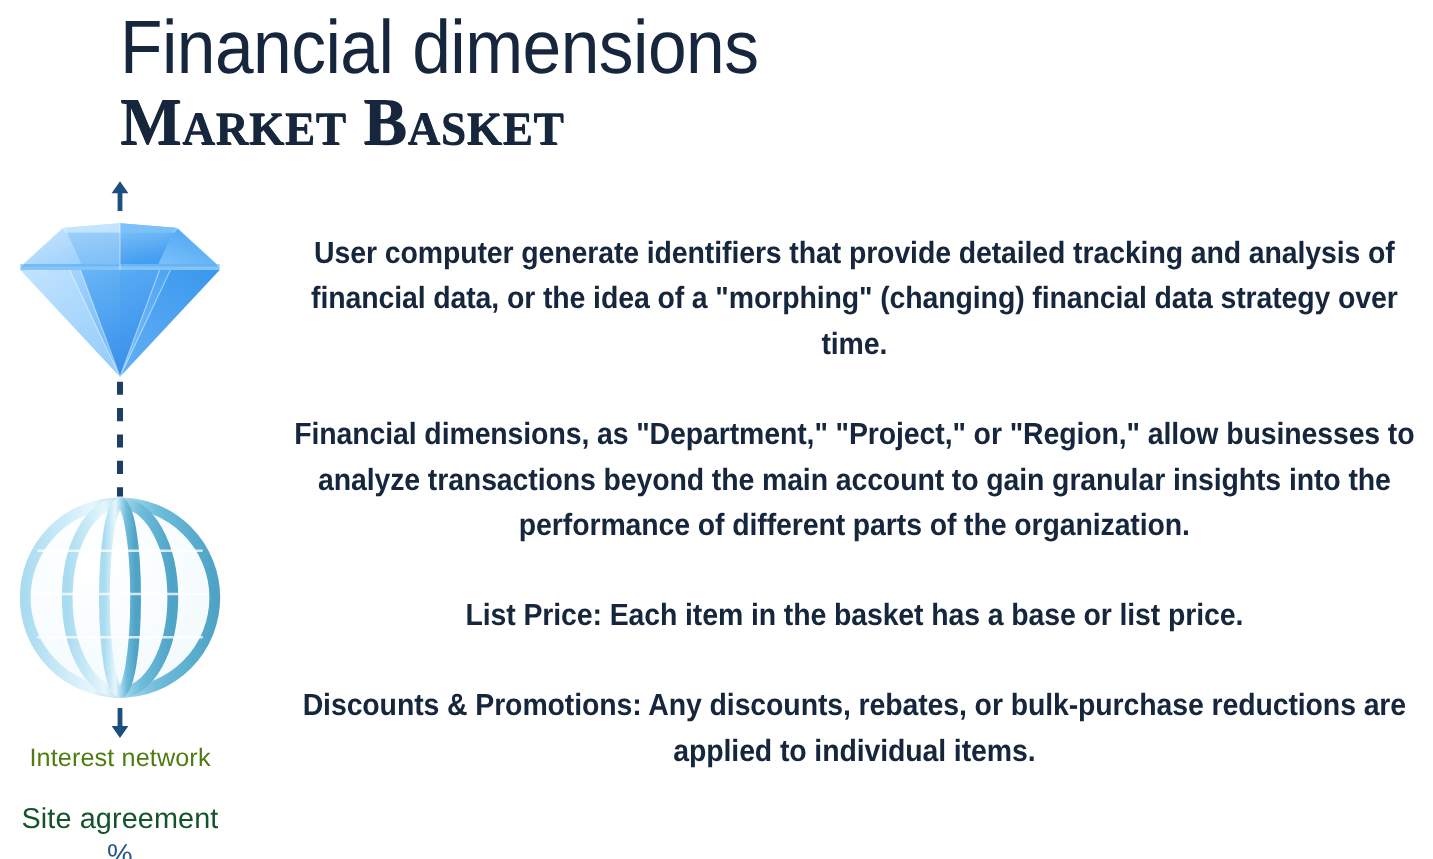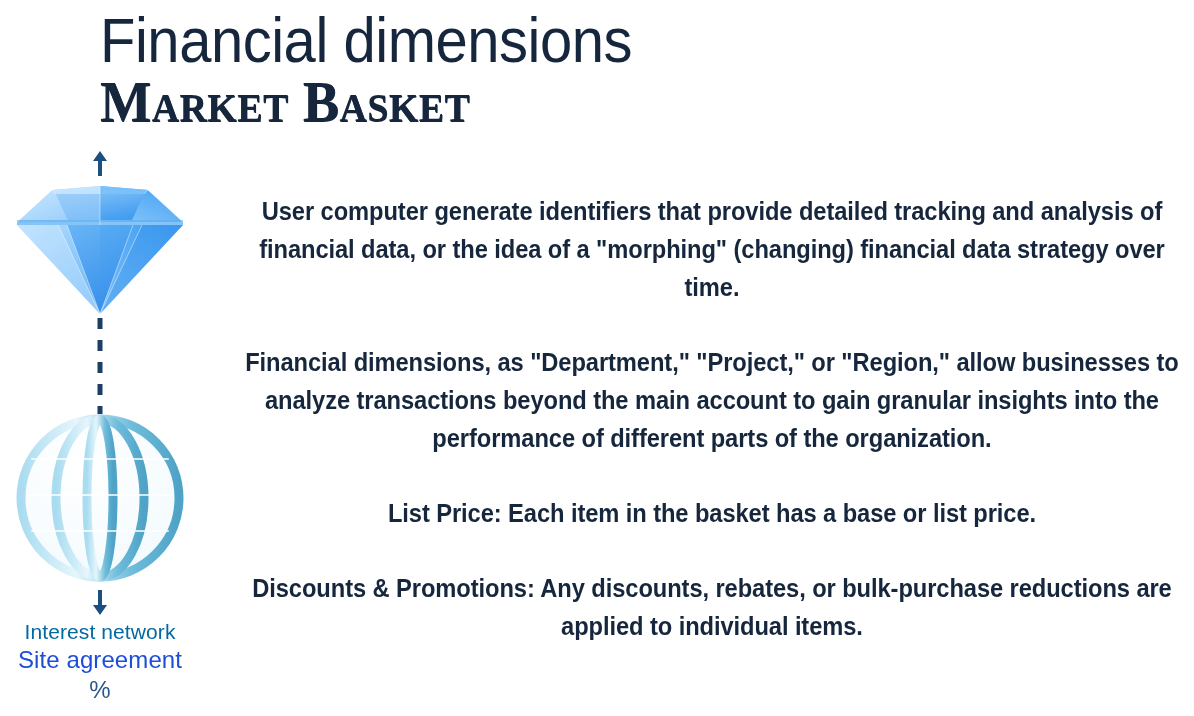--- a/index.html
+++ b/index.html
@@ -103,22 +103,22 @@
     top: 468px;
     width: 200px;
     text-align: center;
   }
   .rail-label {
     font-family: "Liberation Sans", sans-serif;
     font-size: 21px;
     line-height: 27px;
     letter-spacing: 0.1px;
   }
-  #label-interest  { color: #0369a1; font-weight: 400; }
-  #label-site      { color: #1d4ed8; font-weight: 400; font-size: 24px; line-height: 30px; }
+  #label-interest  { color: #4d7c0f; font-weight: 400; }
+  #label-site      { color: #14532d; font-weight: 400; font-size: 24px; line-height: 30px; margin-top: 23px; }
   #label-percent   { color: #2a5788; font-weight: 400; font-size: 24px; line-height: 30px; }
 
   
   #body-copy {
     position: absolute;
     left: 240px;
     top: 166px;
     width: 944px;
     text-align: center;
   }

